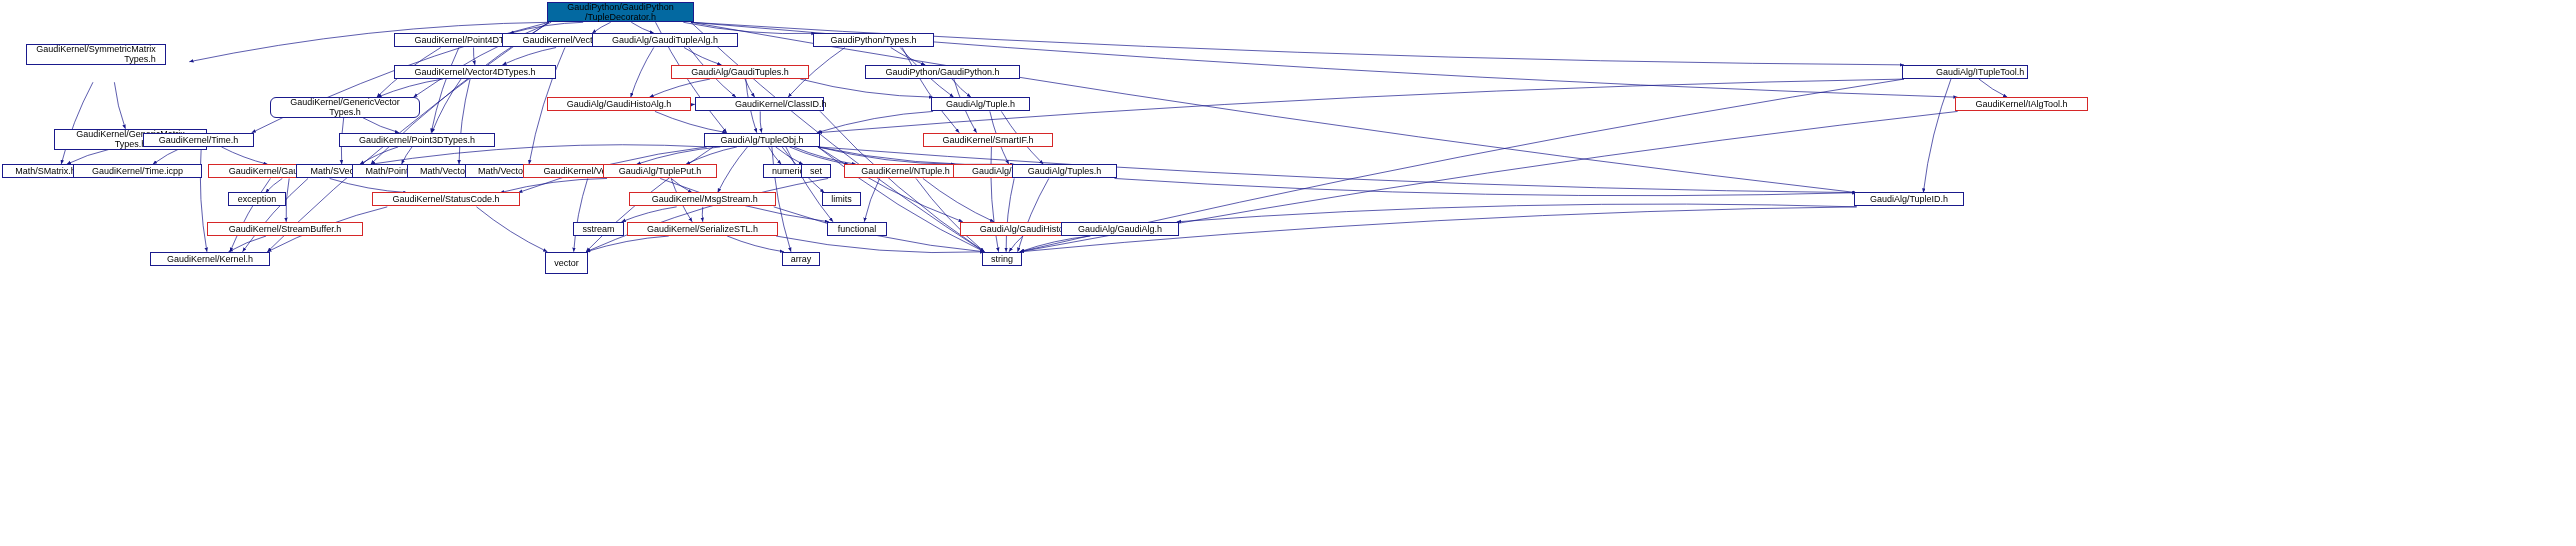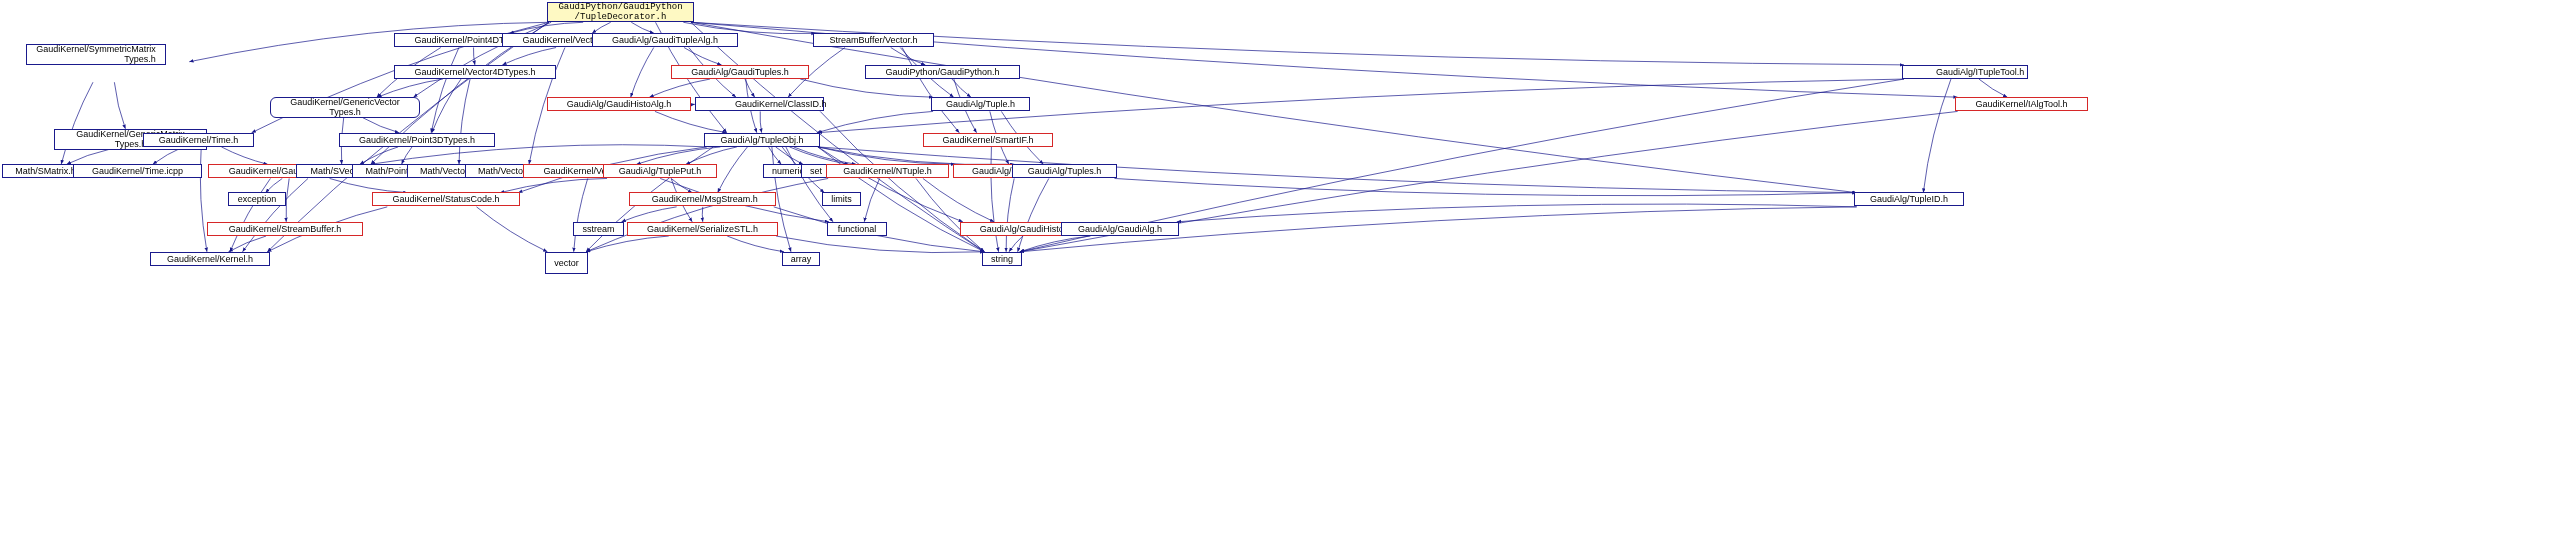--- a/index.html
+++ b/index.html
@@ -36,23 +36,22 @@
     justify-content: center;
     text-align: center;
     white-space: pre-line;
     padding: 0 1.6px;
     z-index: 5;
   }
   .node.red {
     border-color: #d62728;
   }
   .node.filled {
-    background: #fef9c3;
+    background: #0369a1;
     border-color: #1a1a8c;
-    font-family: Liberation Mono, monospace;
   }
 </style>
 </head>
 <body>
 
 <div id="canvas">
   <svg id="edges" viewBox="0 0 3266 693" width="2576" height="547">
       <defs>
         <marker id="arrow" markerWidth="7" markerHeight="7" refX="6" refY="2.5" orient="auto">
           <path d="M0,0 L6,2.5 L0,5 z" fill="#1a1a8c"></path>
@@ -163,21 +162,21 @@
       <path d="M922,299 Q956.8,313.32 994,319" fill="none" stroke="#1a1a8c" stroke-width="0.9" marker-end="url(#arrow)"></path>
       <path d="M984,299 Q1114.8,324.84 1248,319" fill="none" stroke="#1a1a8c" stroke-width="0.9" marker-end="url(#arrow)"></path>
       <path d="M1296.75,299 Q1286.8,307.95 1279.25,319" fill="none" stroke="#1a1a8c" stroke-width="0.9" marker-end="url(#arrow)"></path>
       <path d="M1382.625,299 Q1336.6125,303.6225 1293,319" fill="none" stroke="#1a1a8c" stroke-width="0.9" marker-end="url(#arrow)"></path>
     </svg>
 <div class="node filled" style="left: 547px; top: 1.6px; width: 147px; height: 20.5px;">GaudiPython/GaudiPython
 /TupleDecorator.h</div>
     <div class="node" style="left: 394px; top: 33px; width: 157px; height: 14px;">GaudiKernel/Point4DTypes.h</div>
     <div class="node" style="left: 502px; top: 33px; width: 162px; height: 14px;">GaudiKernel/Vector3DTypes.h</div>
     <div class="node" style="left: 592px; top: 33px; width: 146px; height: 14px;">GaudiAlg/GaudiTupleAlg.h</div>
-    <div class="node" style="left: 813px; top: 33px; width: 121px; height: 14px;">StreamBuffer/Vector.h</div>
+    <div class="node" style="left: 813px; top: 33px; width: 121px; height: 14px;">GaudiPython/Types.h</div>
     <div class="node" style="left: 26px; top: 44px; width: 140px; height: 20.5px; text-align: right;">GaudiKernel/SymmetricMatrix
 Types.h</div>
     <div class="node" style="left: 394px; top: 65px; width: 162px; height: 14px;">GaudiKernel/Vector4DTypes.h</div>
     <div class="node red" style="left: 671px; top: 65px; width: 138px; height: 14px;">GaudiAlg/GaudiTuples.h</div>
     <div class="node" style="left: 865px; top: 65px; width: 155px; height: 14px;">GaudiPython/GaudiPython.h</div>
     <div class="node" style="left: 1902px; top: 65px; width: 126px; height: 14px; padding-left: 32px;">GaudiAlg/ITupleTool.h</div>
     <div class="node" style="left: 270px; top: 97px; width: 150px; height: 20.5px; border-radius: 6px;">GaudiKernel/GenericVector
 Types.h</div>
     <div class="node red" style="left: 547px; top: 97px; width: 144px; height: 14px;">GaudiAlg/GaudiHistoAlg.h</div>
     <div class="node" style="left: 695px; top: 97px; width: 129px; height: 14px; padding-left: 44px;">GaudiKernel/ClassID.h</div>
@@ -194,21 +193,21 @@
     <div class="node red" style="left: 208px; top: 164px; width: 165px; height: 14px;">GaudiKernel/GaudiException.h</div>
     <div class="node" style="left: 296px; top: 164px; width: 90px; height: 14px;">Math/SVector.h</div>
     <div class="node" style="left: 352px; top: 164px; width: 89px; height: 14px;">Math/Point3D.h</div>
     <div class="node" style="left: 407px; top: 164px; width: 93px; height: 14px;">Math/Vector4D.h</div>
     <div class="node" style="left: 465px; top: 164px; width: 93px; height: 14px;">Math/Vector3D.h</div>
     <div class="node red" style="left: 523px; top: 164px; width: 144px; height: 14px;">GaudiKernel/VectorMap.h</div>
     <div class="node red" style="left: 603px; top: 164px; width: 114px; height: 14px;">GaudiAlg/TuplePut.h</div>
     <div class="node" style="left: 846px; top: 164px; width: 49px; height: 14px;">cstddef</div>
     <div class="node" style="left: 763px; top: 164px; width: 50px; height: 14px;">numeric</div>
     <div class="node" style="left: 801px; top: 164px; width: 30px; height: 14px;">set</div>
-    <div class="node red" style="left: 826px; top: 164px; width: 123px; height: 14px;">GaudiKernel/NTuple.h</div>
+    <div class="node red" style="left: 844px; top: 164px; width: 123px; height: 14px;">GaudiKernel/NTuple.h</div>
     <div class="node red" style="left: 953px; top: 164px; width: 131px; height: 14px;">GaudiAlg/GaudiMaps.h</div>
     <div class="node" style="left: 1012px; top: 164px; width: 105px; height: 14px;">GaudiAlg/Tuples.h</div>
     <div class="node" style="left: 228px; top: 192px; width: 58px; height: 14px;">exception</div>
     <div class="node red" style="left: 372px; top: 192px; width: 148px; height: 14px;">GaudiKernel/StatusCode.h</div>
     <div class="node red" style="left: 629px; top: 192px; width: 147px; height: 14px; padding-left: 6px;">GaudiKernel/MsgStream.h</div>
     <div class="node" style="left: 822px; top: 192px; width: 39px; height: 14px;">limits</div>
     <div class="node" style="left: 1854px; top: 192px; width: 110px; height: 14px;">GaudiAlg/TupleID.h</div>
     <div class="node red" style="left: 207px; top: 222px; width: 156px; height: 14px;">GaudiKernel/StreamBuffer.h</div>
     <div class="node" style="left: 573px; top: 222px; width: 51px; height: 14px;">sstream</div>
     <div class="node red" style="left: 627px; top: 222px; width: 151px; height: 14px;">GaudiKernel/SerializeSTL.h</div>

